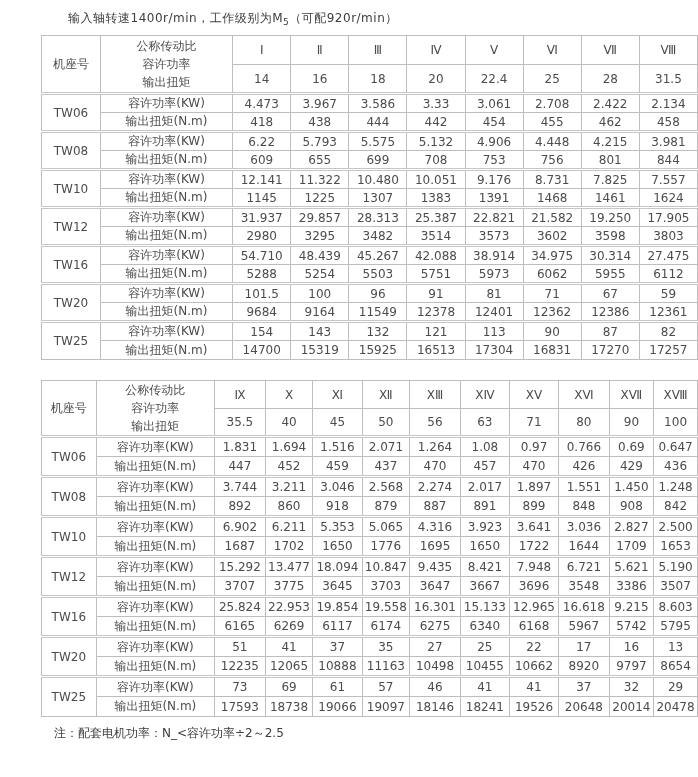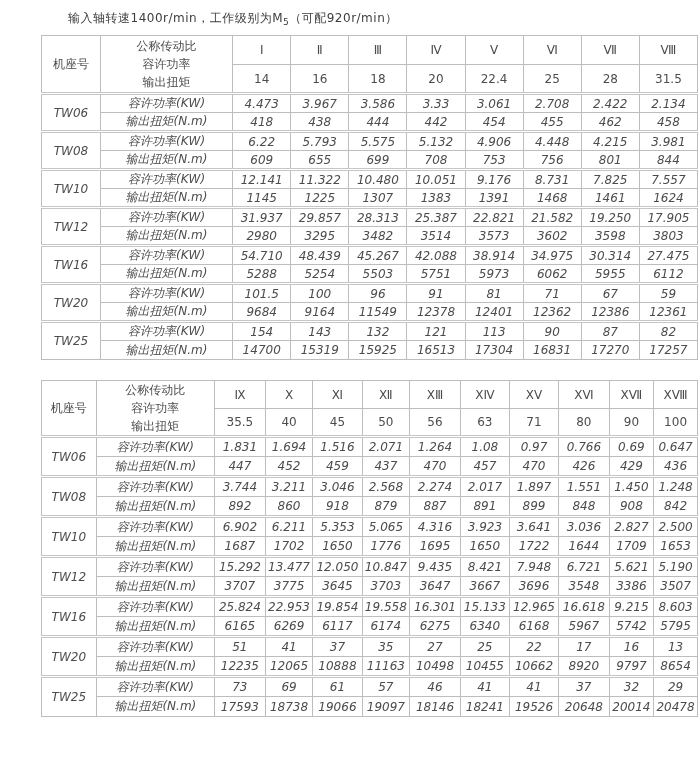--- a/index.html
+++ b/index.html
@@ -22,21 +22,21 @@
     text-align:center;
     vertical-align:middle;
     font-weight:normal;
     padding:0 2px;
     white-space:nowrap;
     overflow:hidden;
     font-size:12px;
     color:#4c4c4c;
   }
   table.spec{border:1px solid #acacac;}
-  table.spec tbody{border-top:3px double #c6c6c6;font-style:italic;}
+  table.spec tbody{border-top:3px double #c6c6c6;}
   table.spec thead tr{height:29px;}
   table.t2 thead tr{height:25px;}
   table.t1 tbody tr{height:19px;}
   table.t2 tbody tr{height:20px;}
   .spec-lines div{line-height:18px;}
   .gap{height:20px;}
   .note{margin:8px 0 0 26px;color:#3d3d3d;}
 </style>
 </head>
 <body>
@@ -401,21 +401,21 @@
           <td>1709</td>
           <td>1653</td>
         </tr>
       </tbody>
       <tbody>
         <tr>
           <td rowspan="2">TW12</td>
           <td>容许功率(KW)</td>
           <td>15.292</td>
           <td>13.477</td>
-          <td>12.050</td>
+          <td>18.094</td>
           <td>10.847</td>
           <td>9.435</td>
           <td>8.421</td>
           <td>7.948</td>
           <td>6.721</td>
           <td>5.621</td>
           <td>5.190</td>
         </tr>
         <tr>
           <td>输出扭矩(N.m)</td>
@@ -513,13 +513,14 @@
           <td>18146</td>
           <td>18241</td>
           <td>19526</td>
           <td>20648</td>
           <td>20014</td>
           <td>20478</td>
         </tr>
       </tbody>
     </table>
 
+  <div class="note">注：配套电机功率：N_&lt;容许功率÷2～2.5</div>
 </div>
 
 </body></html>

